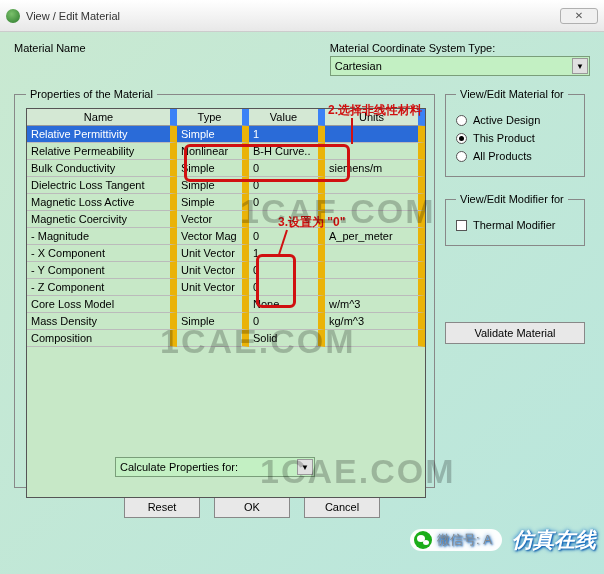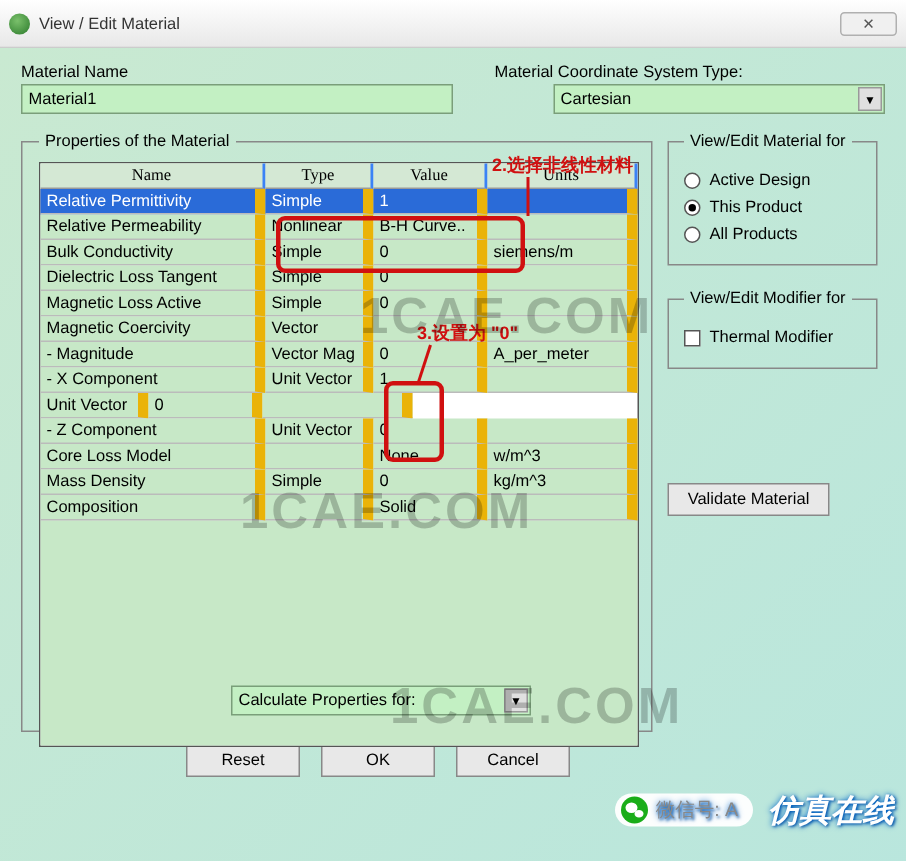--- a/index.html
+++ b/index.html
@@ -51,21 +51,21 @@
   .text-input, .select {
     width: 100%;
     height: 20px;
     border: 1px solid #7a9e7a;
     background: #c3f0c3;
     padding: 2px 4px;
     font-family: inherit;
     font-size: 11px;
   }
   .select { background: #c3f0c3; }
-  .select-wrap { position: relative; margin-left: 39px; }
+  .select-wrap { position: relative; }
   .select-wrap .arrow {
     position: absolute; right: 2px; top: 2px;
     width: 16px; height: 16px; background: #e0e0e0;
     border: 1px solid #999; display: flex;
     align-items: center; justify-content: center;
     font-size: 8px;
   }
   fieldset.props {
     border: 1px solid #888;
     padding: 8px 8px 8px 11px;
@@ -80,26 +80,25 @@
     border: 1px solid #555;
     background: #fff;
     font-size: 11px;
     width: 100%;
   }
   .grid-header {
     display: flex;
     background: #d8e8d8;
   }
   .grid-header .cell {
-    border-right: 2px solid #3b82f6;
+    border-right: 7px solid #3b82f6;
     border-bottom: 1px solid #999;
     padding: 2px 4px;
     text-align: center;
     background: #d4e8d4;
-    font-family: Liberation Serif, serif;
   }
   .grid-body .row { display: flex; }
   .grid-body .cell {
     border-right: 7px solid #eab308;
     border-bottom: 1px solid #bbb;
     padding: 1px 4px;
     background: #c7e8c7;
     height: 17px;
     line-height: 15px;
     overflow: hidden;
@@ -143,21 +142,21 @@
     display: inline-flex; align-items: center; justify-content: center;
   }
   .radio.checked::after {
     content: ''; width: 5px; height: 5px; border-radius: 50%; background: #000;
   }
   .chk {
     width: 11px; height: 11px; border: 1px solid #555; background: #fff;
   }
   .validate-btn {
     margin-top: 60px;
-    width: 108px; height: 22px;
+    width: 140px; height: 22px;
     background: #e8e8e8;
     border: 1px solid #888;
     font-family: inherit;
     font-size: 11px;
     cursor: pointer;
   }
   .btn-row {
     clear: both;
     padding-top: 8px;
     display: flex;
@@ -247,21 +246,20 @@
     <span class="title">View / Edit Material</span>
   </div>
   <div class="close-btn">✕</div>
 </div>
 
 <div class="content">
 
   <div class="row-top">
     <div class="field-group" style="flex:1.05">
       <div class="field-label">Material Name</div>
-      <input class="text-input" value="Material1" style="">
     </div>
     <div class="field-group" style="flex:0.95">
       <div class="field-label">Material Coordinate System Type:</div>
       <div class="select-wrap">
         <input class="select" readonly="" value="Cartesian" style="">
         <div class="arrow">▼</div>
       </div>
     </div>
   </div>
 
@@ -318,20 +316,21 @@
             <div class="cell col-value">0</div>
             <div class="cell col-units">A_per_meter</div>
           </div>
           <div class="row">
             <div class="cell col-name">- X Component</div>
             <div class="cell col-type">Unit Vector</div>
             <div class="cell col-value">1</div>
             <div class="cell col-units"></div>
           </div>
           <div class="row">
+            <div class="cell col-name">- Y Component</div>
             <div class="cell col-type">Unit Vector</div>
             <div class="cell col-value">0</div>
             <div class="cell col-units"></div>
           </div>
           <div class="row">
             <div class="cell col-name">- Z Component</div>
             <div class="cell col-type">Unit Vector</div>
             <div class="cell col-value">0</div>
             <div class="cell col-units"></div>
           </div>

